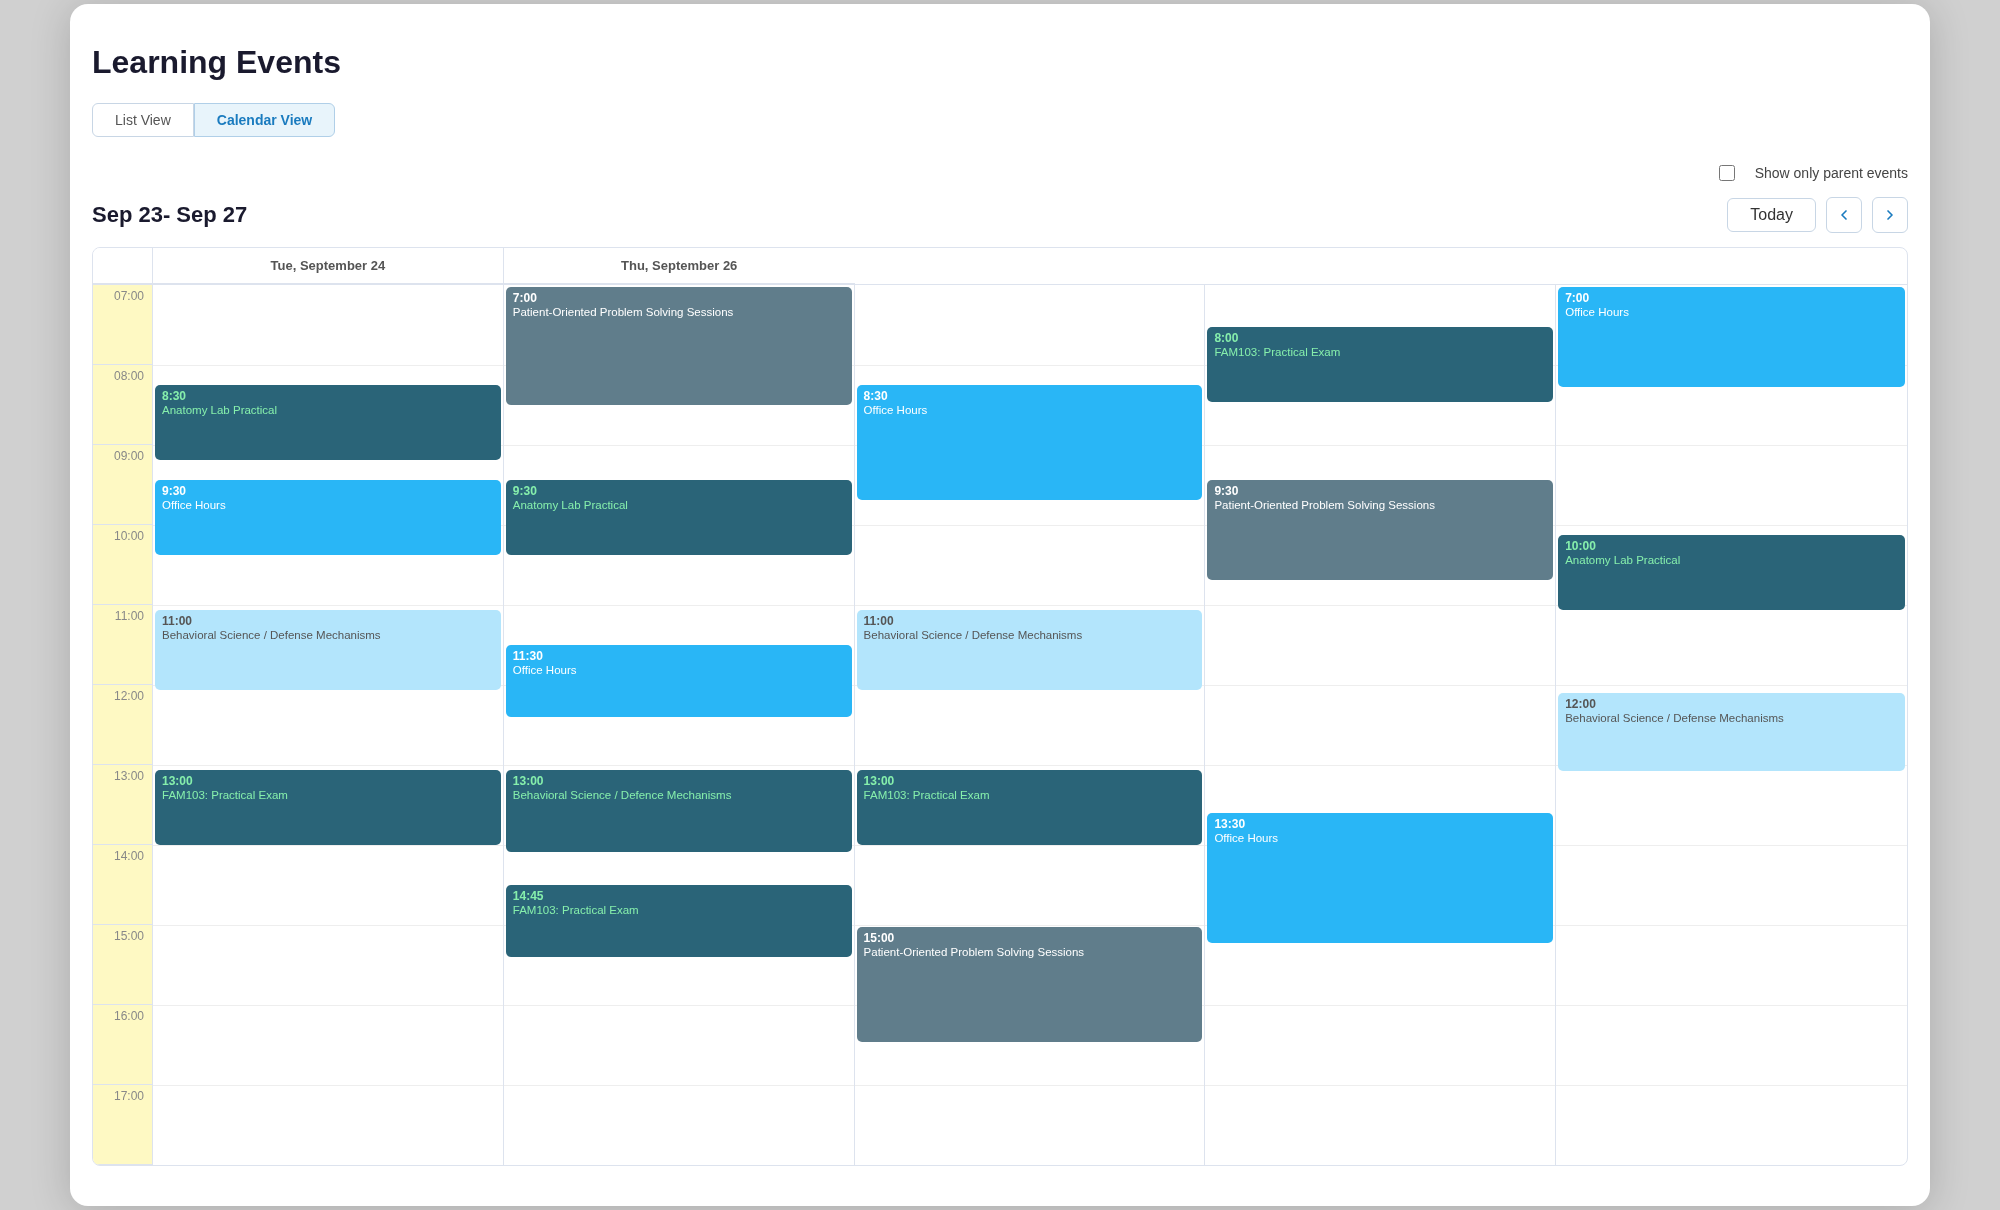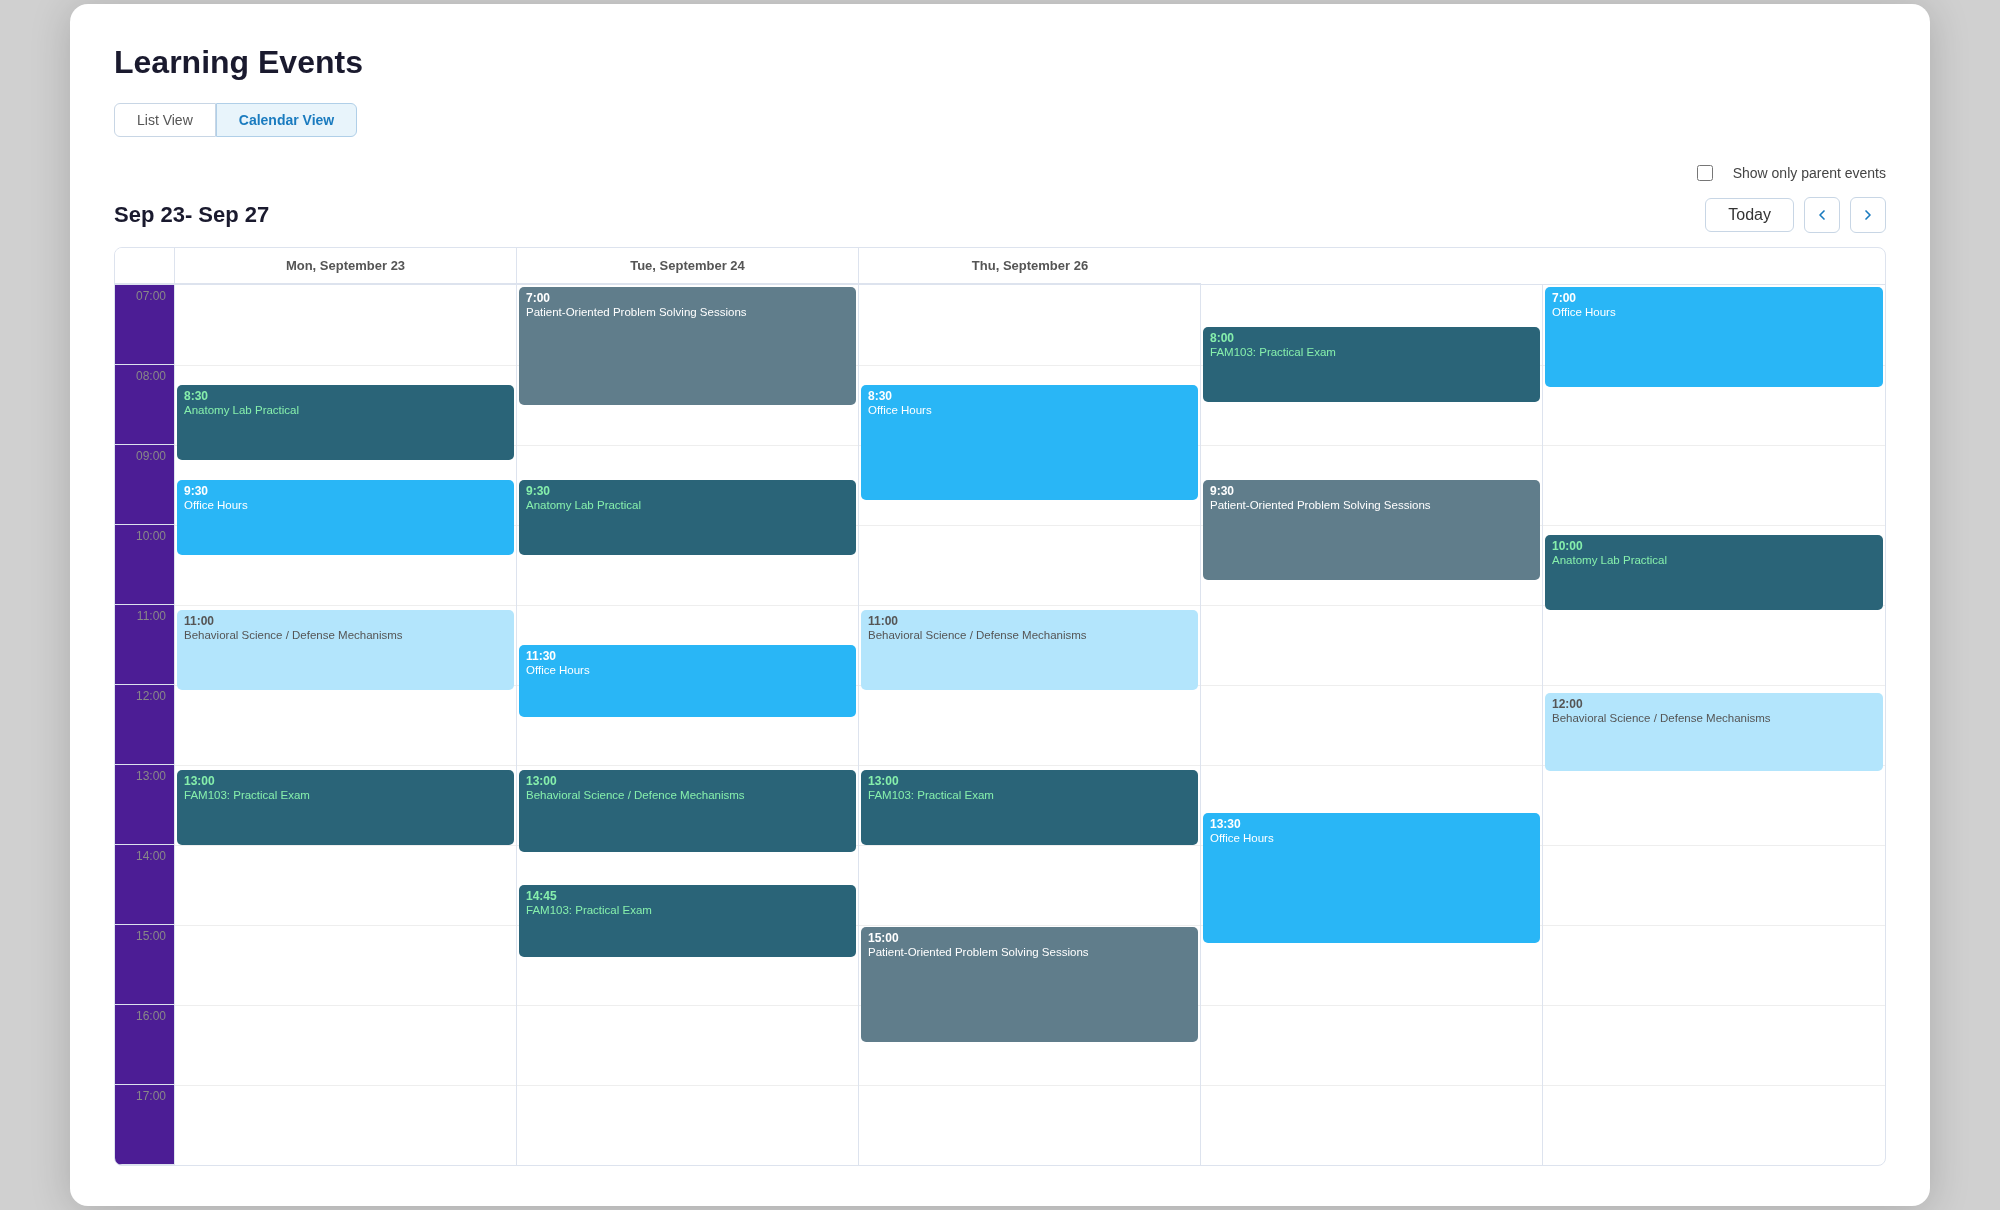--- a/index.html
+++ b/index.html
@@ -9,21 +9,21 @@
       justify-content: center;
       align-items: center;
       min-height: 100vh;
       font-family: -apple-system, BlinkMacSystemFont, 'Segoe UI', sans-serif;
     }
     .app-container {
       background: #fff;
       border-radius: 18px;
       width: 1860px;
       min-height: 1130px;
-      padding: 40px 44px;
+      padding: 40px 22px;
       box-shadow: 0 4px 40px rgba(0,0,0,0.18);
     }
     .page-title {
       font-size: 32px;
       font-weight: 800;
       color: #1a1a2e;
       margin-bottom: 22px;
     }
     .view-toggle {
       display: flex;
@@ -134,21 +134,21 @@
     .cal-header:last-child { border-right: none; }
     .time-col-header { border-right: 1px solid #dde3ee; }
     .time-slot {
       font-size: 12px;
       color: #888;
       text-align: right;
       padding-right: 8px;
       padding-top: 4px;
       border-right: 1px solid #dde3ee;
       border-bottom: 1px solid #dde3ee;
-      background: #4c1d95;
+      background: #fef9c3;
       height: 80px;
     }
     
     .event {
       position: absolute;
       left: 2px;
       right: 2px;
       border-radius: 5px;
       padding: 4px 7px;
       font-size: 12px;
@@ -204,21 +204,20 @@
           <polyline points="9 18 15 12 9 6"></polyline>
         </svg>
       </button>
     </div>
   </div>
 
   <div style="position:relative; border: 1px solid #dde3ee; border-radius: 8px; overflow: hidden;">
 
     <div style="display:grid; grid-template-columns: 60px repeat(5,1fr); border-bottom: 1px solid #dde3ee;">
       <div class="cal-header time-col-header"></div>
-      <div class="cal-header">Mon, September 23</div>
       <div class="cal-header">Tue, September 24</div>
       <div class="cal-header">Thu, September 26</div>
     </div>
 
     <div style="display:grid; grid-template-columns: 60px repeat(5,1fr);">
 
       <div>
         <div class="time-slot">07:00</div>
         <div class="time-slot">08:00</div>
         <div class="time-slot">09:00</div>

